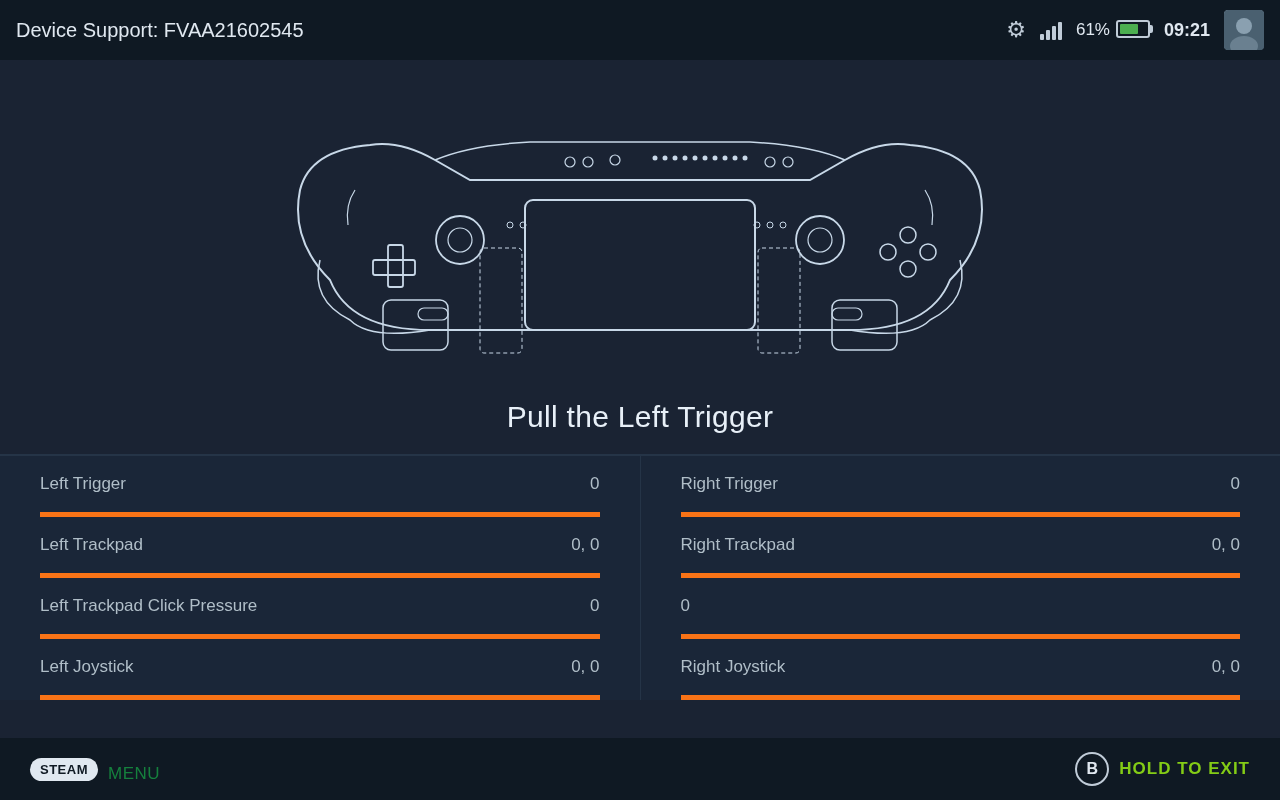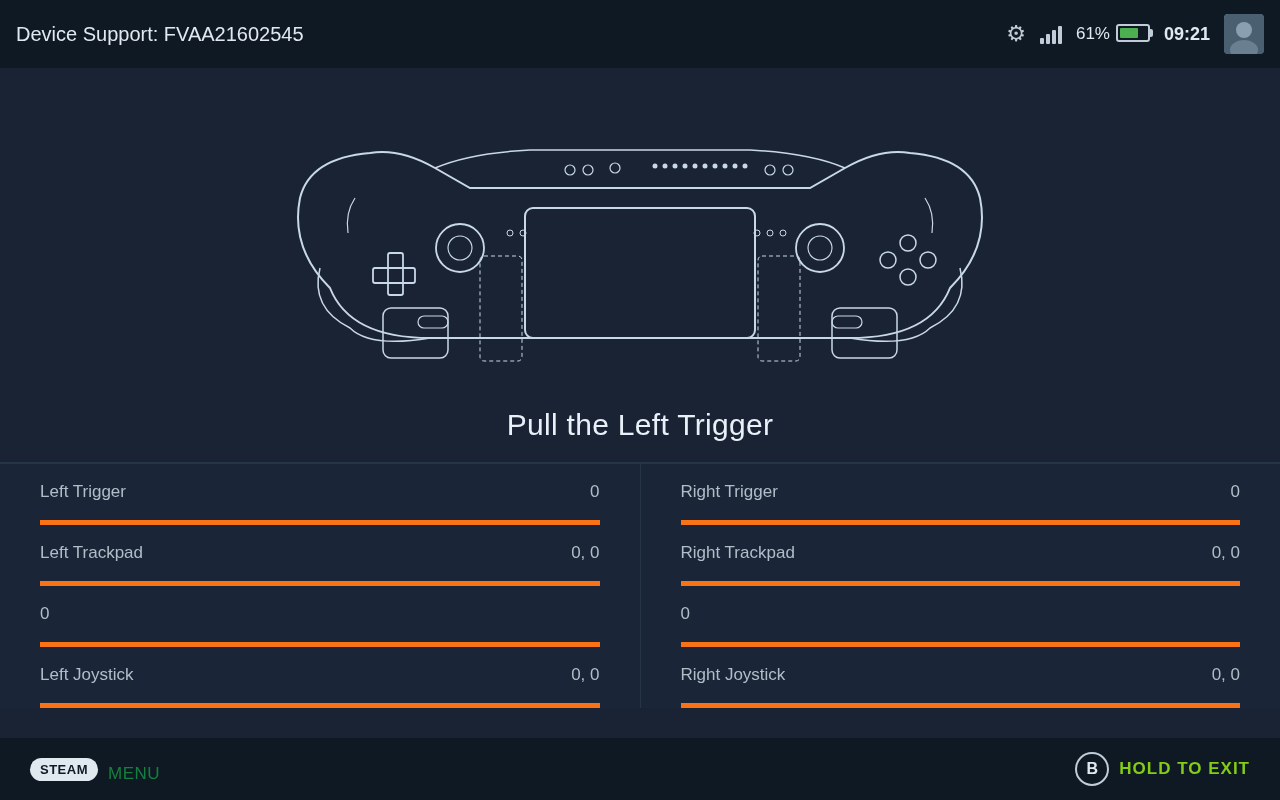--- a/index.html
+++ b/index.html
@@ -13,21 +13,21 @@
       overflow: hidden;
       position: relative;
     }
 
     
     #header {
       display: flex;
       align-items: center;
       justify-content: space-between;
       background: #0f1923;
-      height: 68px;
+      height: 60px;
       padding: 0 16px;
     }
 
     #header-title {
       font-size: 20px;
       font-weight: 500;
       color: #e0e8f0;
     }
 
     #header-right {
@@ -371,20 +371,21 @@
   <div id="left-panel">
     <div class="data-row">
       <span class="data-label">Left Trigger</span>
       <span class="data-value">0</span>
     </div>
     <div class="data-row">
       <span class="data-label">Left Trackpad</span>
       <span class="data-value">0, 0</span>
     </div>
     <div class="data-row">
+      <span class="data-label">Left Trackpad Click Pressure</span>
       <span class="data-value">0</span>
     </div>
     <div class="data-row">
       <span class="data-label">Left Joystick</span>
       <span class="data-value">0, 0</span>
     </div>
   </div>
   <div id="right-panel">
     <div class="data-row">
       <span class="data-label">Right Trigger</span>

